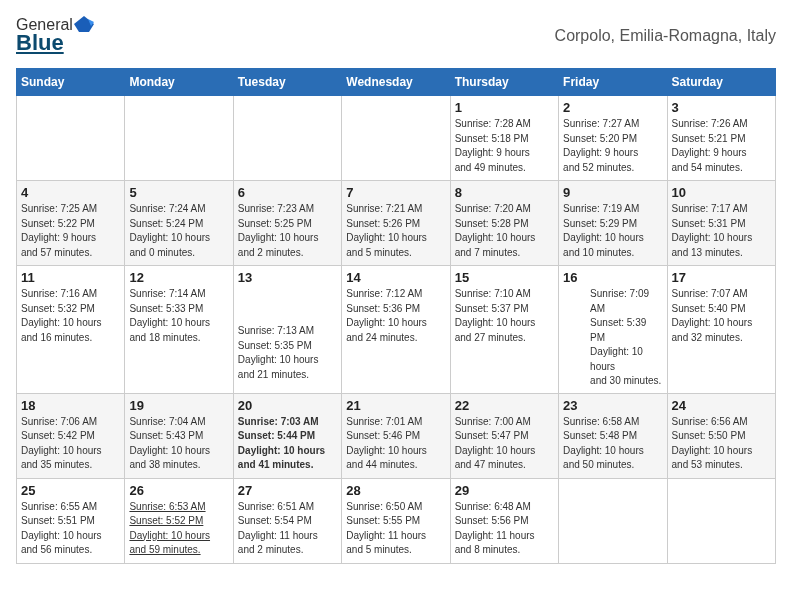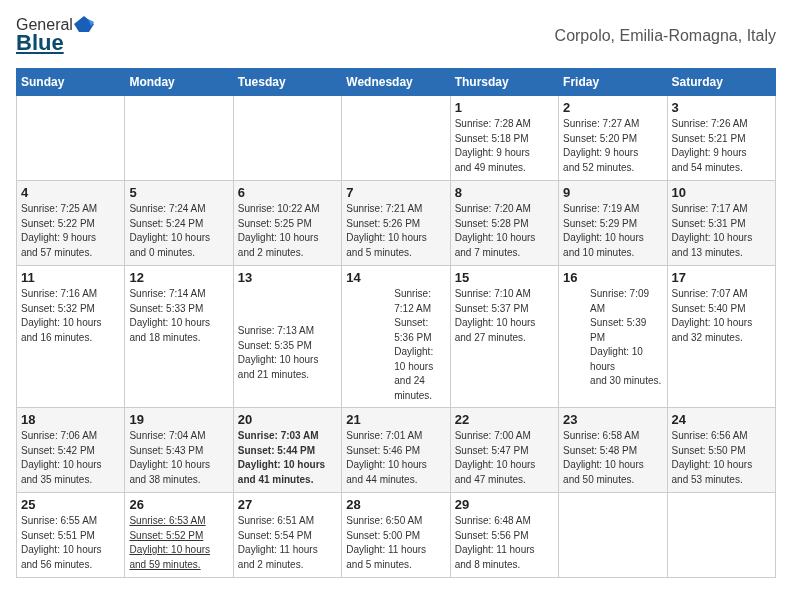--- a/index.html
+++ b/index.html
@@ -147,21 +147,21 @@
         </td>
         <td>
           <span class="day-number">5</span>
           <div class="day-info" style="white-space: pre-line;">Sunrise: 7:24 AM
 Sunset: 5:24 PM
 Daylight: 10 hours
 and 0 minutes.</div>
         </td>
         <td>
           <span class="day-number">6</span>
-          <div class="day-info" style="white-space: pre-line;">Sunrise: 10:22 AM
+          <div class="day-info" style="white-space: pre-line;">Sunrise: 7:23 AM
 Sunset: 5:25 PM
 Daylight: 10 hours
 and 2 minutes.</div>
         </td>
         <td>
           <span class="day-number">7</span>
           <div class="day-info" style="white-space: pre-line;">Sunrise: 7:21 AM
 Sunset: 5:26 PM
 Daylight: 10 hours
 and 5 minutes.</div>
@@ -205,21 +205,21 @@
         </td>
         <td>
           <span class="day-number">13</span>
           <div class="day-info" style="white-space: pre-line; margin-top: 39px;">Sunrise: 7:13 AM
 Sunset: 5:35 PM
 Daylight: 10 hours
 and 21 minutes.</div>
         </td>
         <td>
           <span class="day-number">14</span>
-          <div class="day-info" style="white-space: pre-line; margin-left: 48px;">Sunrise: 7:12 AM
+          <div class="day-info" style="white-space: pre-line;">Sunrise: 7:12 AM
 Sunset: 5:36 PM
 Daylight: 10 hours
 and 24 minutes.</div>
         </td>
         <td>
           <span class="day-number">15</span>
           <div class="day-info" style="white-space: pre-line;">Sunrise: 7:10 AM
 Sunset: 5:37 PM
 Daylight: 10 hours
 and 27 minutes.</div>
@@ -308,21 +308,21 @@
         <td>
           <span class="day-number">27</span>
           <div class="day-info" style="white-space: pre-line;">Sunrise: 6:51 AM
 Sunset: 5:54 PM
 Daylight: 11 hours
 and 2 minutes.</div>
         </td>
         <td>
           <span class="day-number">28</span>
           <div class="day-info" style="white-space: pre-line;">Sunrise: 6:50 AM
-Sunset: 5:00 PM
+Sunset: 5:55 PM
 Daylight: 11 hours
 and 5 minutes.</div>
         </td>
         <td>
           <span class="day-number">29</span>
           <div class="day-info" style="white-space: pre-line;">Sunrise: 6:48 AM
 Sunset: 5:56 PM
 Daylight: 11 hours
 and 8 minutes.</div>
         </td>

